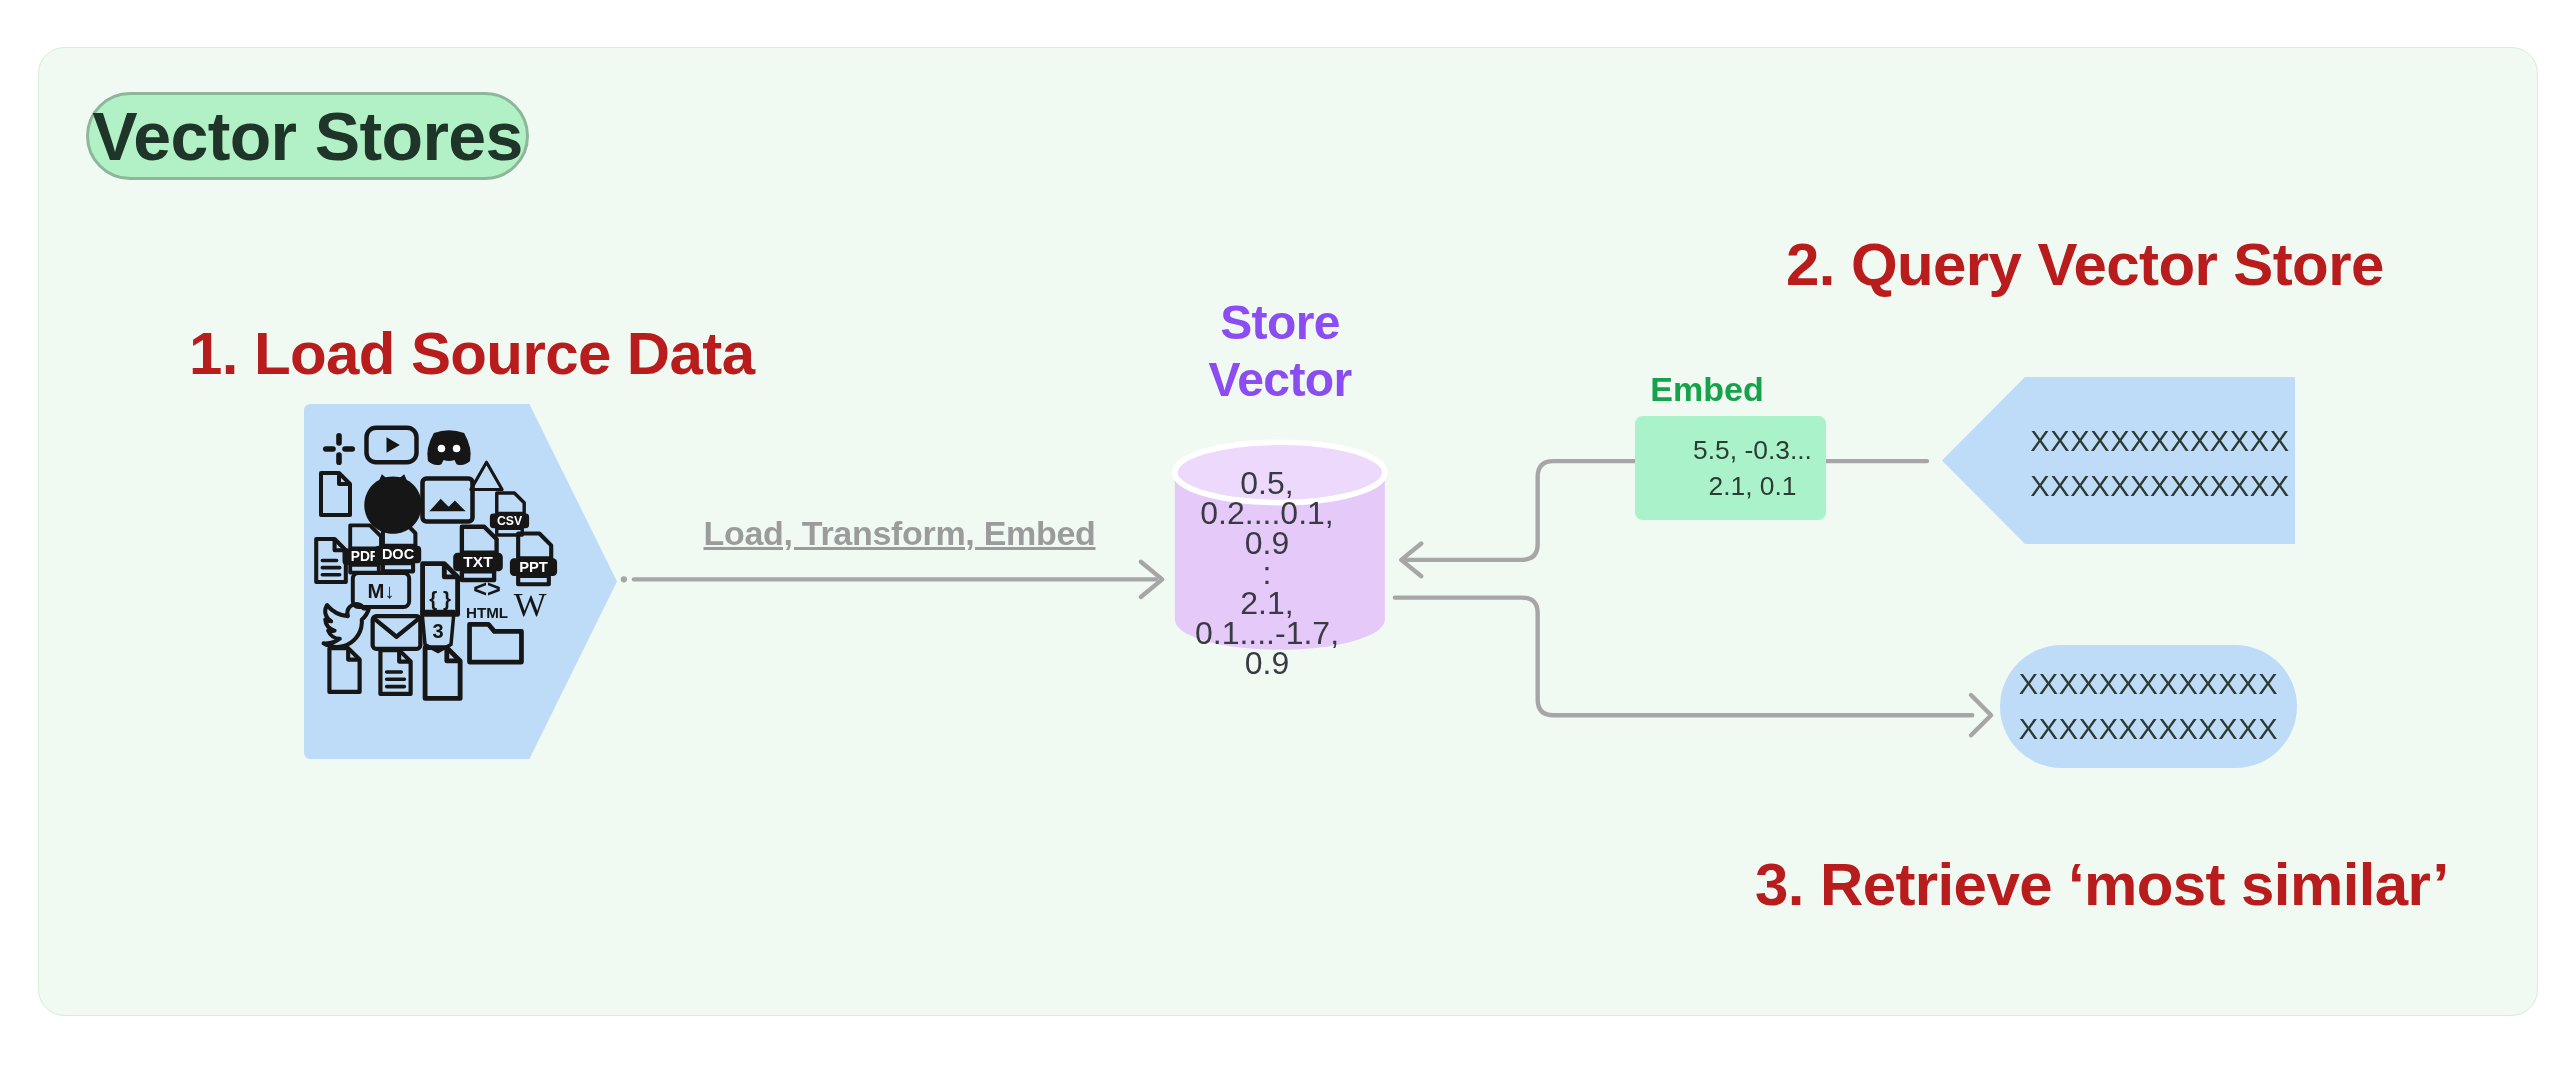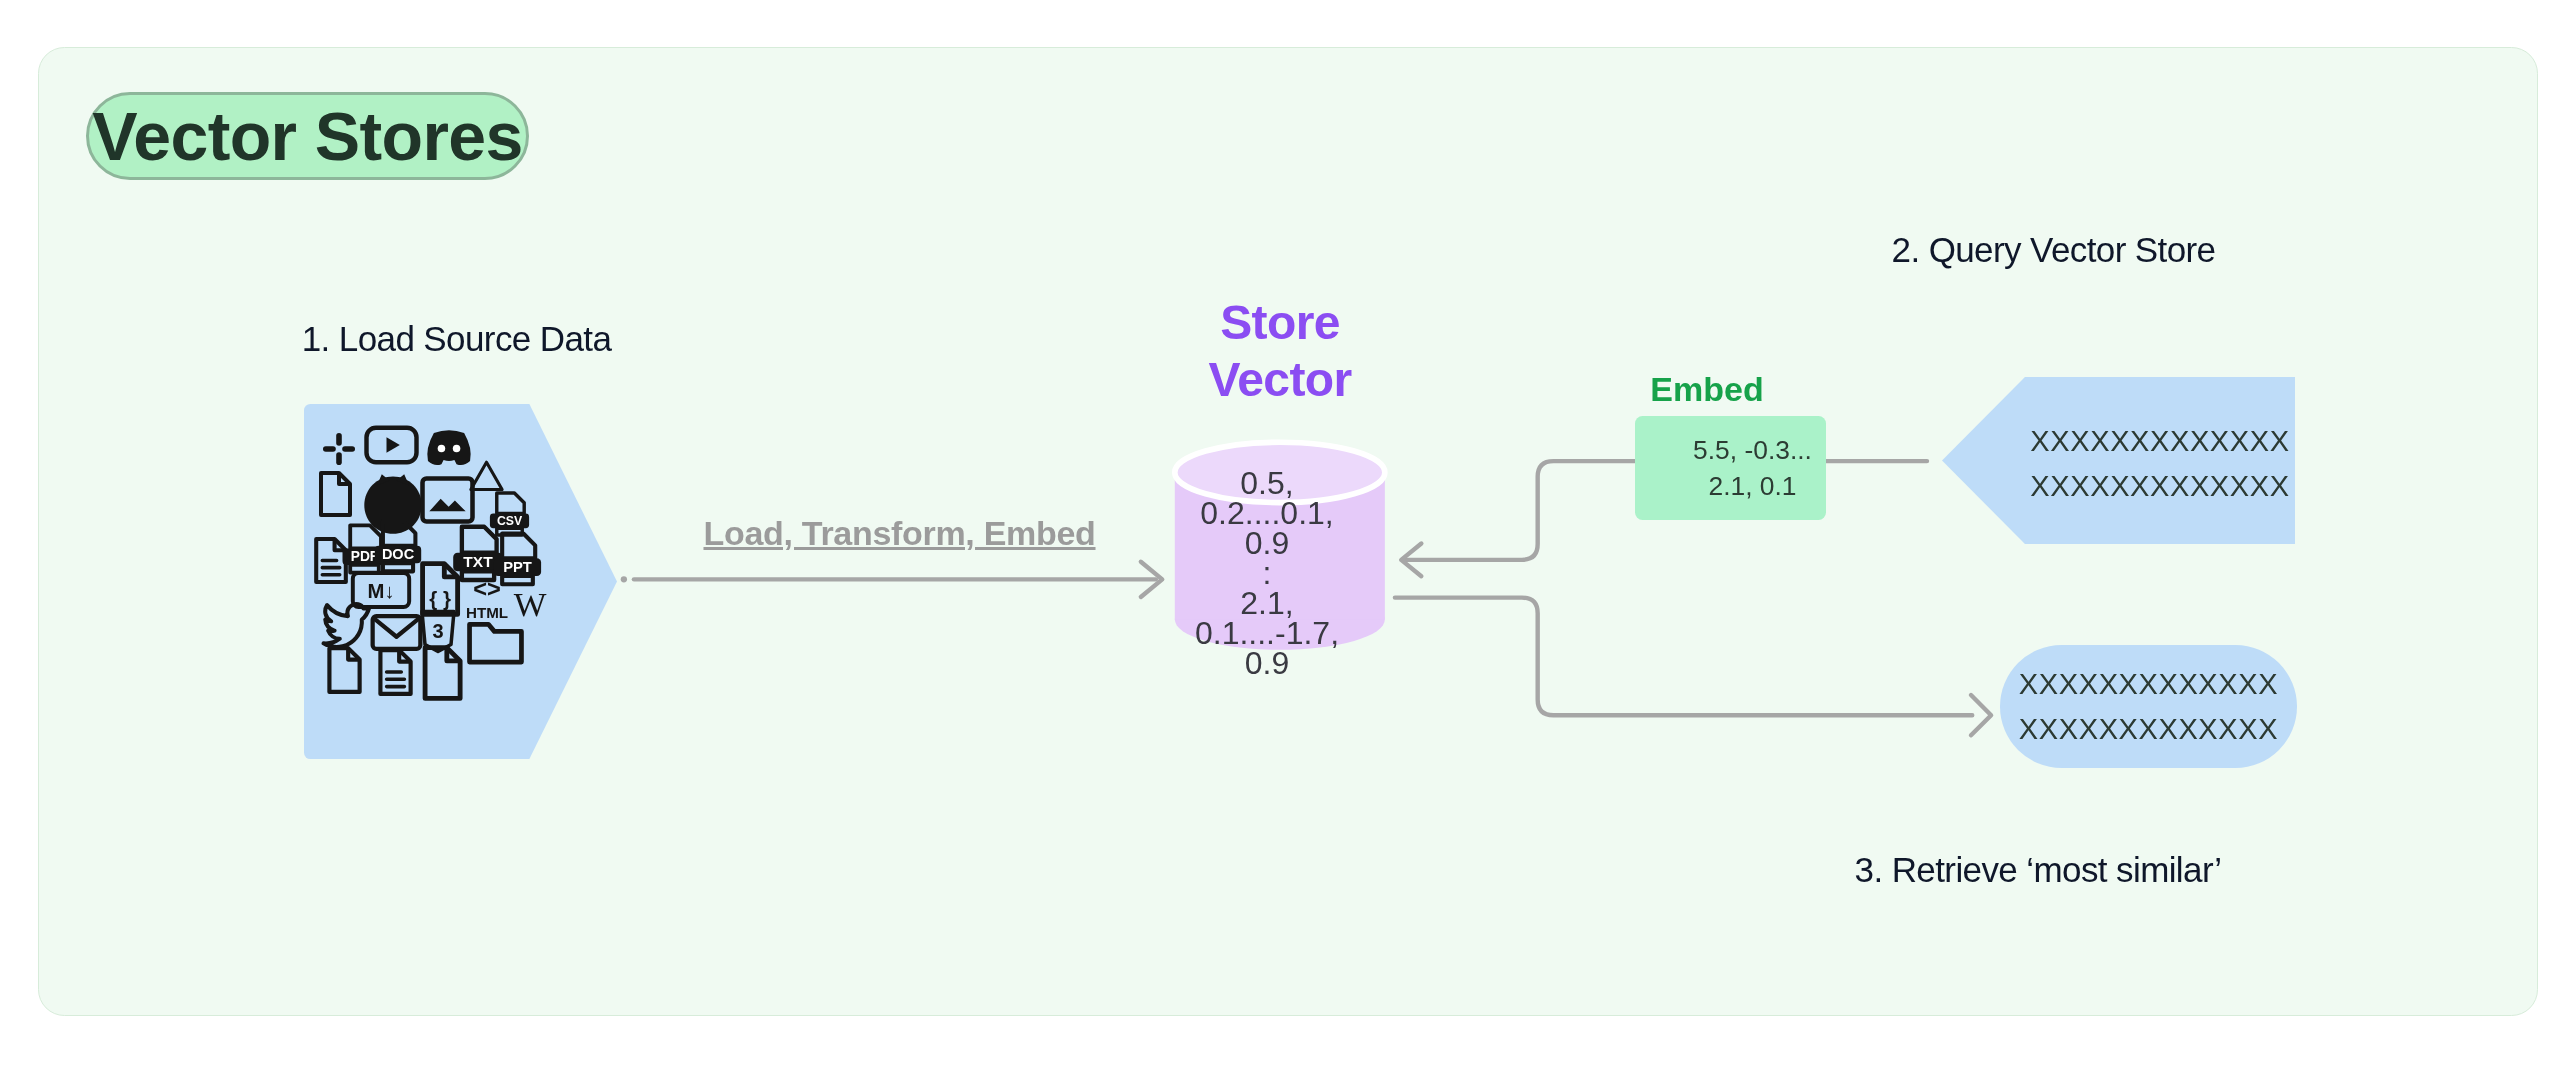--- a/index.html
+++ b/index.html
@@ -1,20 +1,20 @@
 <!DOCTYPE html>
 <html style="font-size:10px"><head>
 <meta charset="utf-8">
 <style>
   html,body{margin:0;padding:0;background:#ffffff;}
   body{width:2576px;height:1070px;overflow:hidden;font-family:"Liberation Sans","DejaVu Sans",sans-serif;}
   #canvas{position:relative;width:2576px;height:1070px;background:#ffffff;}
   .panel{position:absolute;left:38px;top:47px;width:2498px;height:967px;background:#f0faf2;border:1.9px solid #d7ecda;border-radius:26.4px;}
   .badge{position:absolute;left:86px;top:92px;width:437px;height:82px;background:#b1f1c5;border:3.8px solid #8db69a;border-radius:44px;display:flex;align-items:center;justify-content:center;font-size:68px;font-weight:700;color:#203529;letter-spacing:-0.6px;}
-  .heading{position:absolute;font-size:35px;font-weight:400;color:#0f172a;letter-spacing:-0.6px;text-align:center;white-space:nowrap;}
+  .heading{position:absolute;font-size:60px;font-weight:700;color:#b91c1c;letter-spacing:-0.6px;text-align:center;white-space:nowrap;}
   #heading-1{left:189px;top:319px;width:535px;}
   #heading-2{left:1786px;top:230px;width:535px;}
   #heading-3{left:1755px;top:850px;width:566px;}
   .pentagon-right{position:absolute;left:304px;top:404px;width:313px;height:355px;background:#bedcf8;clip-path:polygon(0 0,72% 0,100% 50%,72% 100%,0 100%);border-radius:6.3px;}
   .pentagon-left{position:absolute;left:1942px;top:377px;width:353px;height:167px;background:#bedcf8;clip-path:polygon(23.5% 0,100% 0,100% 100%,23.5% 100%,0 50%);}
   .pent-x-block{position:absolute;left:82px;top:42px;width:272px;text-align:center;font-size:29px;line-height:45px;color:#2c3a33;letter-spacing:0.6px;}
   .result-box{position:absolute;left:2000px;top:645px;width:297px;height:123px;background:#bedcf8;border-radius:62px;display:flex;flex-direction:column;align-items:center;justify-content:center;font-size:29px;line-height:45px;color:#2c3a33;letter-spacing:0.6px;}
   .load-label{position:absolute;left:667px;top:514px;width:465px;text-align:center;font-size:34px;font-weight:700;color:#9b9b9b;letter-spacing:-0.3px;white-space:nowrap;text-decoration:underline;}
   .vs-title{position:absolute;left:1126px;top:294px;width:308px;text-align:center;font-size:48px;line-height:57px;font-weight:700;color:#8b4df2;letter-spacing:-0.6px;}
   .cyl-text{position:absolute;left:1175px;top:500px;width:184px;height:145px;display:flex;flex-direction:column;align-items:center;justify-content:center;font-size:32px;line-height:30px;color:#3a3a42;text-align:center;}
@@ -143,21 +143,21 @@
         </svg>
       </div>
       <div class="src-icon" style="left: 447px; top: 523px; width: 62px; height: 62px; position: absolute;">
         <svg viewBox="0 0 100 100">
           <path d="M24 6 H60 L80 26 V48 H24 Z" fill="none" stroke="#161616" stroke-width="7" stroke-linejoin="round"></path>
           <rect x="10" y="48" width="80" height="30" rx="7" fill="#161616"></rect>
           <path d="M24 78 H76 V92 H24 Z" fill="none" stroke="#161616" stroke-width="7" stroke-linejoin="round"></path>
           <text x="50" y="71" text-anchor="middle" font-family="Liberation Sans, sans-serif" font-weight="700" font-size="25" fill="#fff">TXT</text>
         </svg>
       </div>
-      <div class="src-icon" style="left: 488px; top: 530px; width: 59px; height: 59px; position: absolute;">
+      <div class="src-icon" style="left: 504px; top: 530px; width: 59px; height: 59px; position: absolute;">
         <svg viewBox="0 0 100 100">
           <path d="M24 6 H60 L80 26 V48 H24 Z" fill="none" stroke="#161616" stroke-width="7" stroke-linejoin="round"></path>
           <rect x="10" y="48" width="80" height="30" rx="7" fill="#161616"></rect>
           <path d="M24 78 H76 V92 H24 Z" fill="none" stroke="#161616" stroke-width="7" stroke-linejoin="round"></path>
           <text x="50" y="71" text-anchor="middle" font-family="Liberation Sans, sans-serif" font-weight="700" font-size="25" fill="#fff">PPT</text>
         </svg>
       </div>
       <div class="src-icon" style="left: 350px; top: 570px; width: 62px; height: 40px; position: absolute;">
         <svg viewBox="0 0 110 70">
           <rect x="5" y="5" width="100" height="60" rx="10" fill="none" stroke="#161616" stroke-width="7"></rect>

